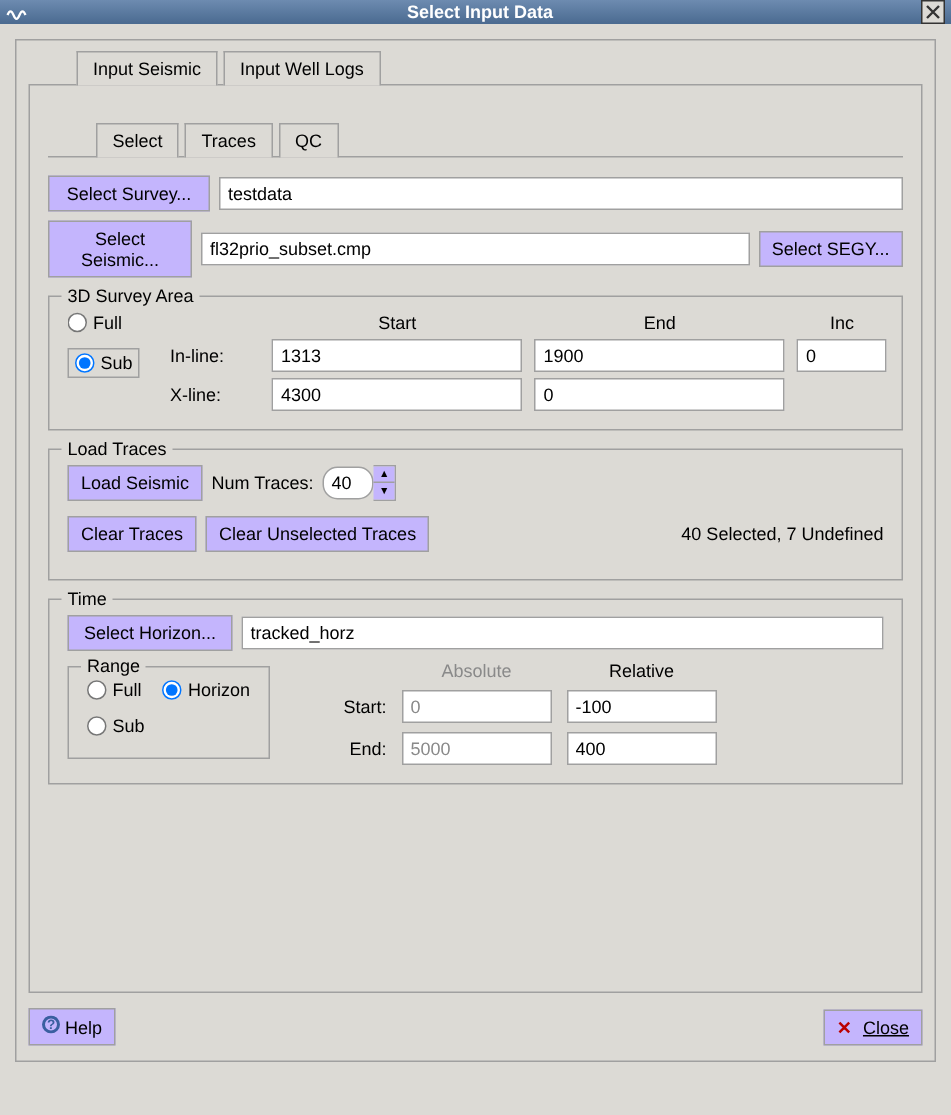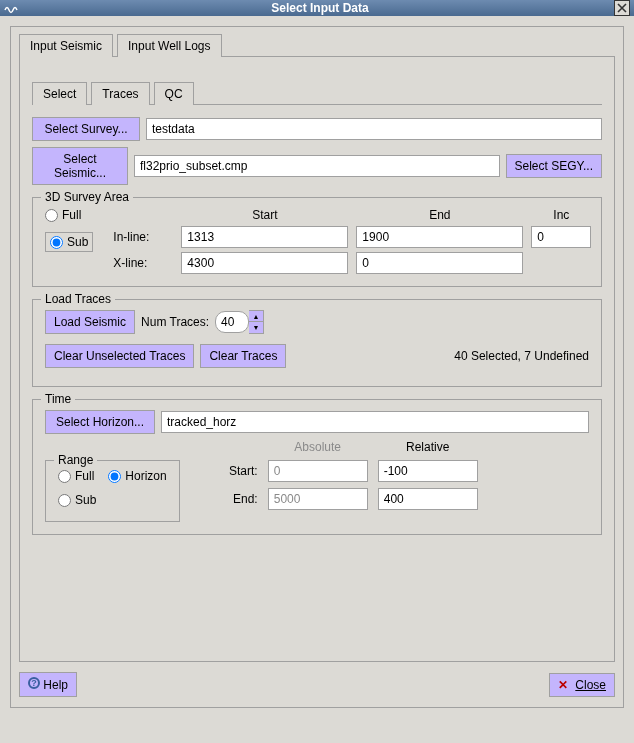--- a/index.html
+++ b/index.html
@@ -5,32 +5,32 @@
 * { box-sizing: border-box; margin: 0; padding: 0; font-family: "Segoe UI", Tahoma, Arial, sans-serif; font-size: 12px; }
 body { background: #dcdad5; width: 634px; height: 743px; overflow: hidden; }
 .titlebar { background: linear-gradient(#6d8bb0,#4a6a90); height: 16px; display: flex; align-items: center; color: #fff; font-weight: bold; padding: 0 4px; }
 .titlebar .wave { width: 16px; height: 16px; margin-right: 6px; color:#fff; }
 .titlebar .title { flex: 1; text-align: center; }
 .titlebar .close { width: 16px; height: 16px; background: #dcdad5; border: 1px solid #333; display:flex;align-items:center;justify-content:center;font-size:11px;color:#333;font-weight:bold;}
 .window { padding: 10px 10px 8px 10px; }
 .outer-panel { border: 1px solid #a0a0a0; background: #dcdad5; padding: 6px 8px 10px 8px; }
 .tabs { display: flex; align-items: flex-end; margin-bottom: 0; }
 .tab, .tab-in { border: 1px solid #a0a0a0; border-bottom: none; background: #dcdad5; padding: 4px 10px 4px 10px; margin-right: 4px; position: relative; top: 1px; }
-.tab.active, .tab-in.active { background: #dcdad5; z-index: 2; }
+.tab.active, .tab-in.active { background: #dcdad5; z-index: 2; margin-left: 32px; }
 .tab-content { border: 1px solid #a0a0a0; padding: 18px 12px; background: #dcdad5; min-height: 606px; }
 .tabs-inner { display: flex; margin-top: 6px; }
 .tab-inner-content { border-top: 1px solid #a0a0a0; padding-top: 12px; }
 button { background: #c4b5fd; border: 1px solid #a0a0a0; padding: 4px 8px; font-size: 12px; }
 .row { display: flex; align-items: center; margin-bottom: 6px; gap: 6px; }
 input[type=text] { background: #fff; border: 1px solid #a0a0a0; padding: 3px 5px; font-size: 12px; height: 22px; }
 input[readonly] { color: #8a8a8a; }
 .fieldset { border: 1px solid #a0a0a0; padding: 10px 12px 12px 12px; margin-top: 12px; position: relative; }
 .fieldset > .legend { position: absolute; top: -8px; left: 8px; background: #dcdad5; padding: 0 4px; }
 .radio-col { display: flex; flex-direction: column; gap: 10px; margin-right: 8px; }
-.radio-row { display:flex; align-items:center; gap:4px; }
+.radio-row { display:flex; gap:4px; }
 .radio-row.boxed { border:1px solid #a0a0a0; padding:2px 4px; }
 input[type=radio] { margin:0; }
 .grid3 { display:grid; grid-template-columns: 60px 1fr 1fr 60px; gap: 4px 8px; align-items:center; }
 .grid3 .h { text-align:center; }
 .status { margin-left:auto; }
 .num-spinner { display:flex; align-items:center; }
 .num-spinner input { width: 34px; text-align:left; height:22px;border-radius:10px; }
 .num-spinner .spins { display:flex; flex-direction:column; border:1px solid #a0a0a0; border-left:none; }
 .num-spinner .spins button { width:14px; height:11px; padding:0; font-size:7px; line-height:7px; border:none; border-bottom:1px solid #a0a0a0;}
 .num-spinner .spins button:last-child{border-bottom:none;}
@@ -125,34 +125,34 @@
             <span>Num Traces:</span>
             <span class="num-spinner">
               <input type="text" value="40" style="">
               <span class="spins">
                 <button>▲</button>
                 <button>▼</button>
               </span>
             </span>
           </div>
           <div class="row" style="margin-top:10px;">
+            <button><span>Clear Traces</span></button>
             <button><span>Clear Unselected Traces</span></button>
-            <button><span>Clear Traces</span></button>
             <span class="status">40 Selected, 7 Undefined</span>
           </div>
         </div>
 
         <div class="fieldset">
           <span class="legend">Time</span>
           <div class="row">
             <button style="width:110px;"><span>Select Horizon...</span></button>
             <input type="text" style="flex: 1 1 0%;" value="tracked_horz">
           </div>
           <div style="display:flex; gap:18px; align-items:flex-start; margin-top:6px;">
-            <div class="fieldset" style="margin-top:20px; padding:8px 12px 14px 12px;">
+            <div class="fieldset" style="margin-top:4px; padding:8px 12px 14px 12px;">
               <span class="legend">Range</span>
               <div style="display:flex; gap:14px; margin-bottom:10px;">
                 <label class="radio-row">
                     <input type="radio" name="range" style=""> 
                     <span>Full</span>
                   </label>
                 <label class="radio-row">
                     <input type="radio" name="range" checked="" style=""> 
                     <span>Horizon</span>
                   </label>

